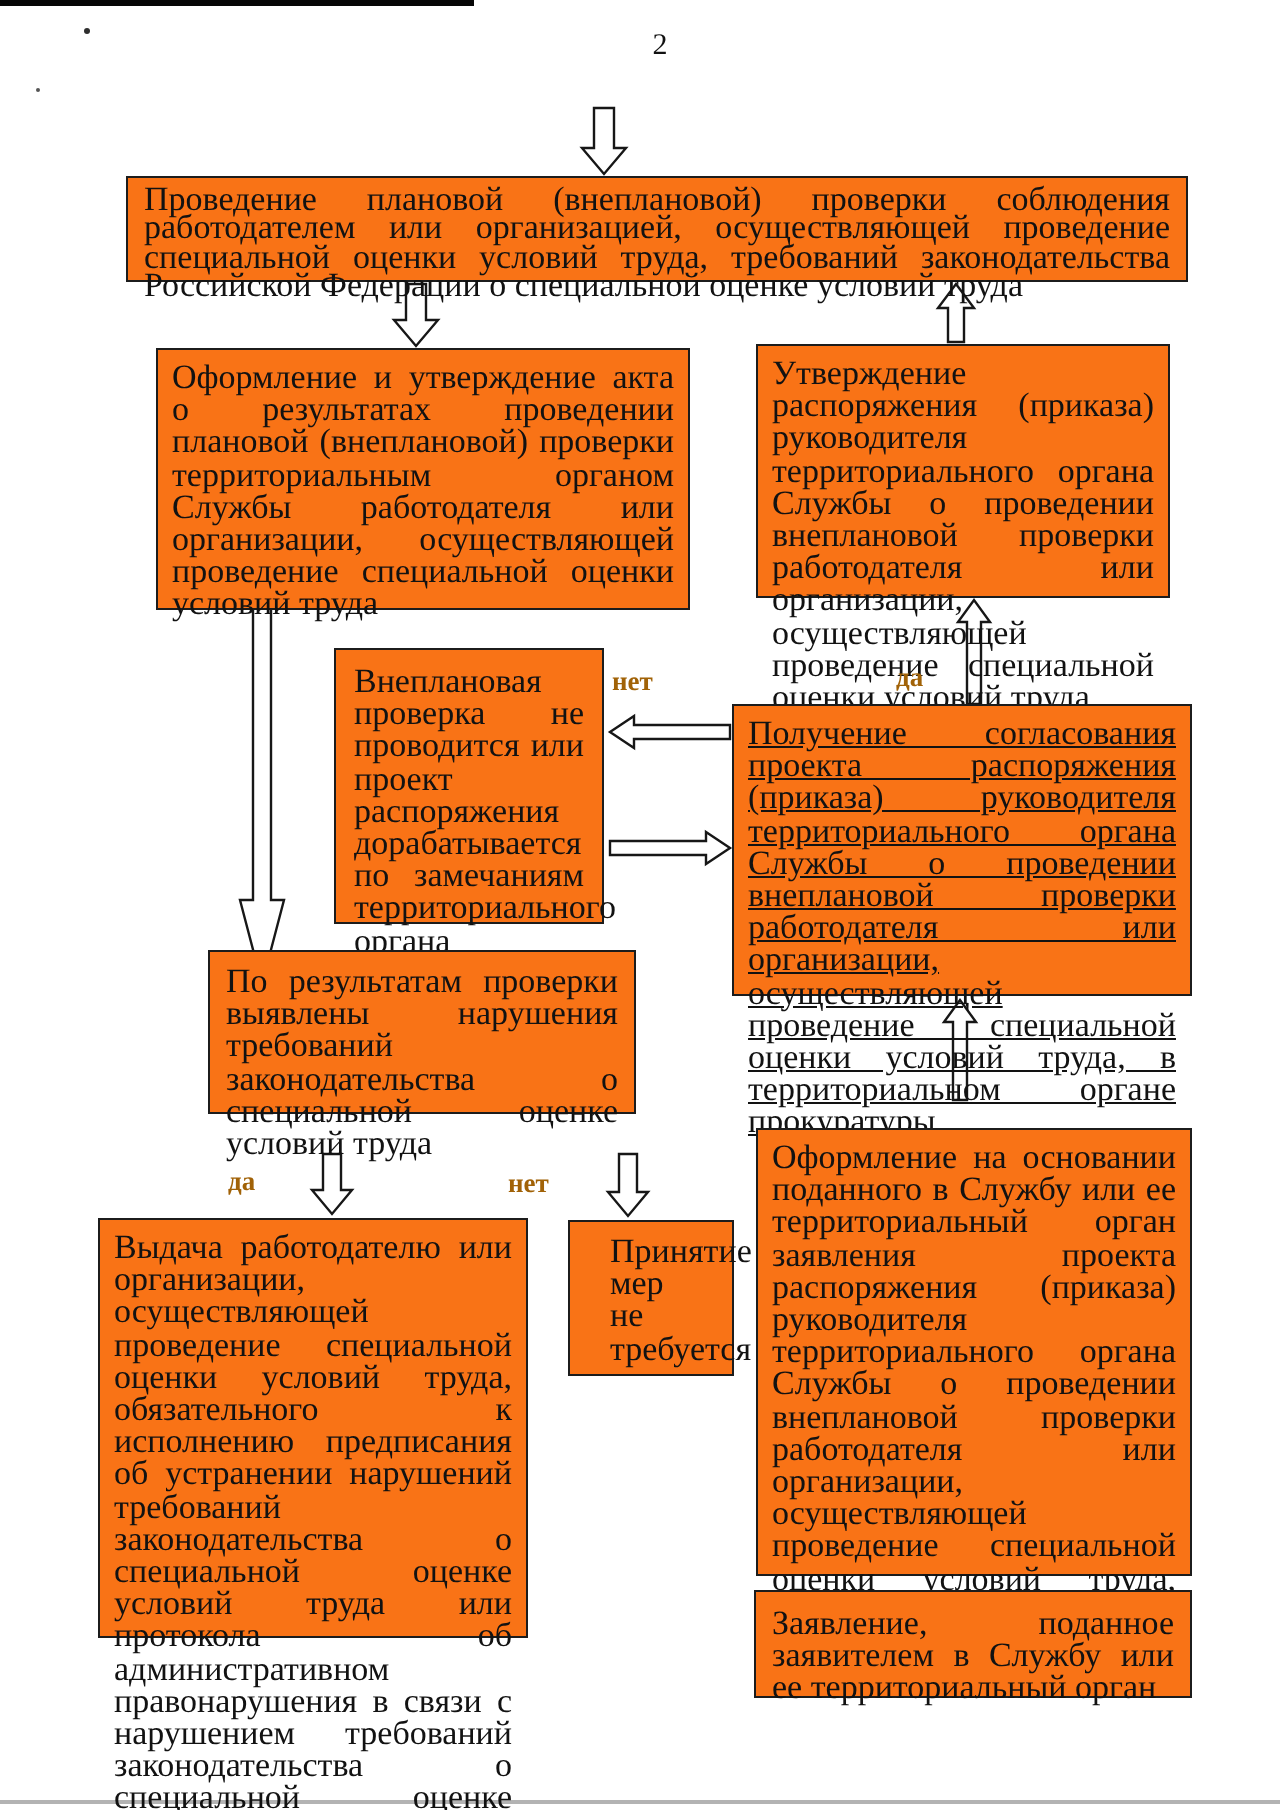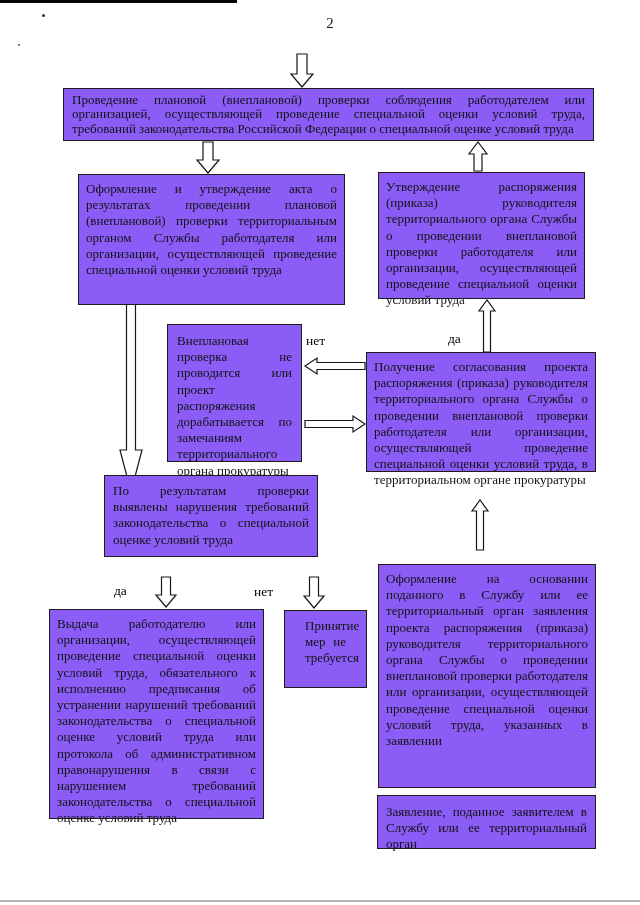--- a/index.html
+++ b/index.html
@@ -3,26 +3,26 @@
 <meta charset="utf-8">
 <style>
   html,body { margin:0; padding:0; background:#fff; }
   .page {
     position:relative; width:640px; height:905px; background:#ffffff;
     font-family:"Liberation Serif","DejaVu Serif",serif; color:#121212;
     overflow:hidden;
   }
   .node {
     position:absolute; box-sizing:border-box;
-    border:1.5px solid #1c1c1c; background:#8b5cf6;
-    padding:6px 7px; font-size:13px; line-height:16.2px;
+    border:1.5px solid #1c1c1c; background:#f97316;
+    padding:6px 7px; font-size:17px; line-height:16.2px;
     text-align:justify; color:#121212;
   }
   .node.tight { line-height:14.3px; padding:4px 8px; }
-  .flow-label { position:absolute; font-size:13.5px; color:#000000; }
+  .flow-label { position:absolute; font-size:13.5px; color:#a16207;font-weight:bold; }
   .page-number { position:absolute; left:320px; top:15px; width:20px; text-align:center; font-size:15px; }
   .connectors { position:absolute; left:0; top:0; pointer-events:none; }
   .connectors path { fill:#ffffff; stroke:#171717; stroke-width:1.2; }
   .artifact { position:absolute; background:#000; }
   .a-top { left:0; top:0; width:237px; height:3px; background:#060606; }
   .a-bottom { left:0; top:900px; width:640px; height:2px; background:#9a9a9a; opacity:.75; }
   .a-sp1 { left:42px; top:14px; width:3px; height:3px; background:#2e2e2e; border-radius:50%; }
   .a-sp2 { left:18px; top:44px; width:2px; height:2px; background:#555; border-radius:50%; }
 </style>
 </head>
@@ -52,21 +52,21 @@
   </svg>
 
   <div class="node tight" style="left:63px; top:88px; width:531px; height:53px;">Проведение плановой (внеплановой) проверки соблюдения работодателем или  организацией, осуществляющей проведение специальной  оценки условий труда, требований законодательства Российской Федерации о специальной оценке условий труда</div>
 
   <div class="node" style="left:78px; top:174px; width:267px; height:131px;">Оформление и утверждение акта о результатах проведении плановой (внеплановой) проверки территориальным органом Службы работодателя или организации, осуществляющей проведение специальной оценки условий труда</div>
 
   <div class="node" style="left:378px; top:172px; width:207px; height:127px;">Утверждение распоряжения (приказа) руководителя территориального органа Службы о проведении внеплановой проверки работодателя или организации, осуществляющей проведение специальной оценки условий труда</div>
 
   <div class="node" style="left:167px; top:324px; width:135px; height:138px; padding:8px 9px;">Внеплановая проверка не проводится или проект распоряжения дорабатывается по замечаниям территориального органа прокуратуры</div>
 
-  <div class="node" style="left:366px; top:352px; width:230px; height:120px;">Получение согласования проекта распоряжения (приказа) руководителя территориального органа Службы о проведении внеплановой проверки работодателя или организации, осуществляющей проведение специальной оценки условий труда, в территориальном органе прокуратуры</div>
+  <div class="node" style="left:366px; top:352px; width:230px; height:146px;text-decoration:underline;">Получение согласования проекта распоряжения (приказа) руководителя территориального органа Службы о проведении внеплановой проверки работодателя или организации, осуществляющей проведение специальной оценки условий труда, в территориальном органе прокуратуры</div>
 
   <div class="node" style="left:104px; top:475px; width:214px; height:82px; padding:7px 8px;">По результатам проверки выявлены нарушения требований законодательства о специальной оценке условий труда</div>
 
   <div class="node" style="left:49px; top:609px; width:215px; height:210px;">Выдача работодателю или организации, осуществляющей проведение специальной оценки условий труда, обязательного к исполнению предписания об устранении нарушений требований законодательства о специальной оценке условий труда или протокола об административном правонарушения в связи с нарушением требований законодательства о специальной оценке условий труда</div>
 
   <div class="node" style="left:284px; top:610px; width:83px; height:78px; padding:7px 20px;">Принятие мер не требуется</div>
 
   <div class="node" style="left:378px; top:564px; width:218px; height:224px;">Оформление на основании поданного в Службу или ее территориальный орган заявления проекта распоряжения (приказа) руководителя территориального органа Службы о проведении внеплановой проверки работодателя или организации, осуществляющей проведение специальной оценки условий труда, указанных в заявлении</div>
 
   <div class="node" style="left:377px; top:795px; width:219px; height:54px; padding:8px 8px;">Заявление, поданное заявителем в Службу или ее территориальный орган</div>

